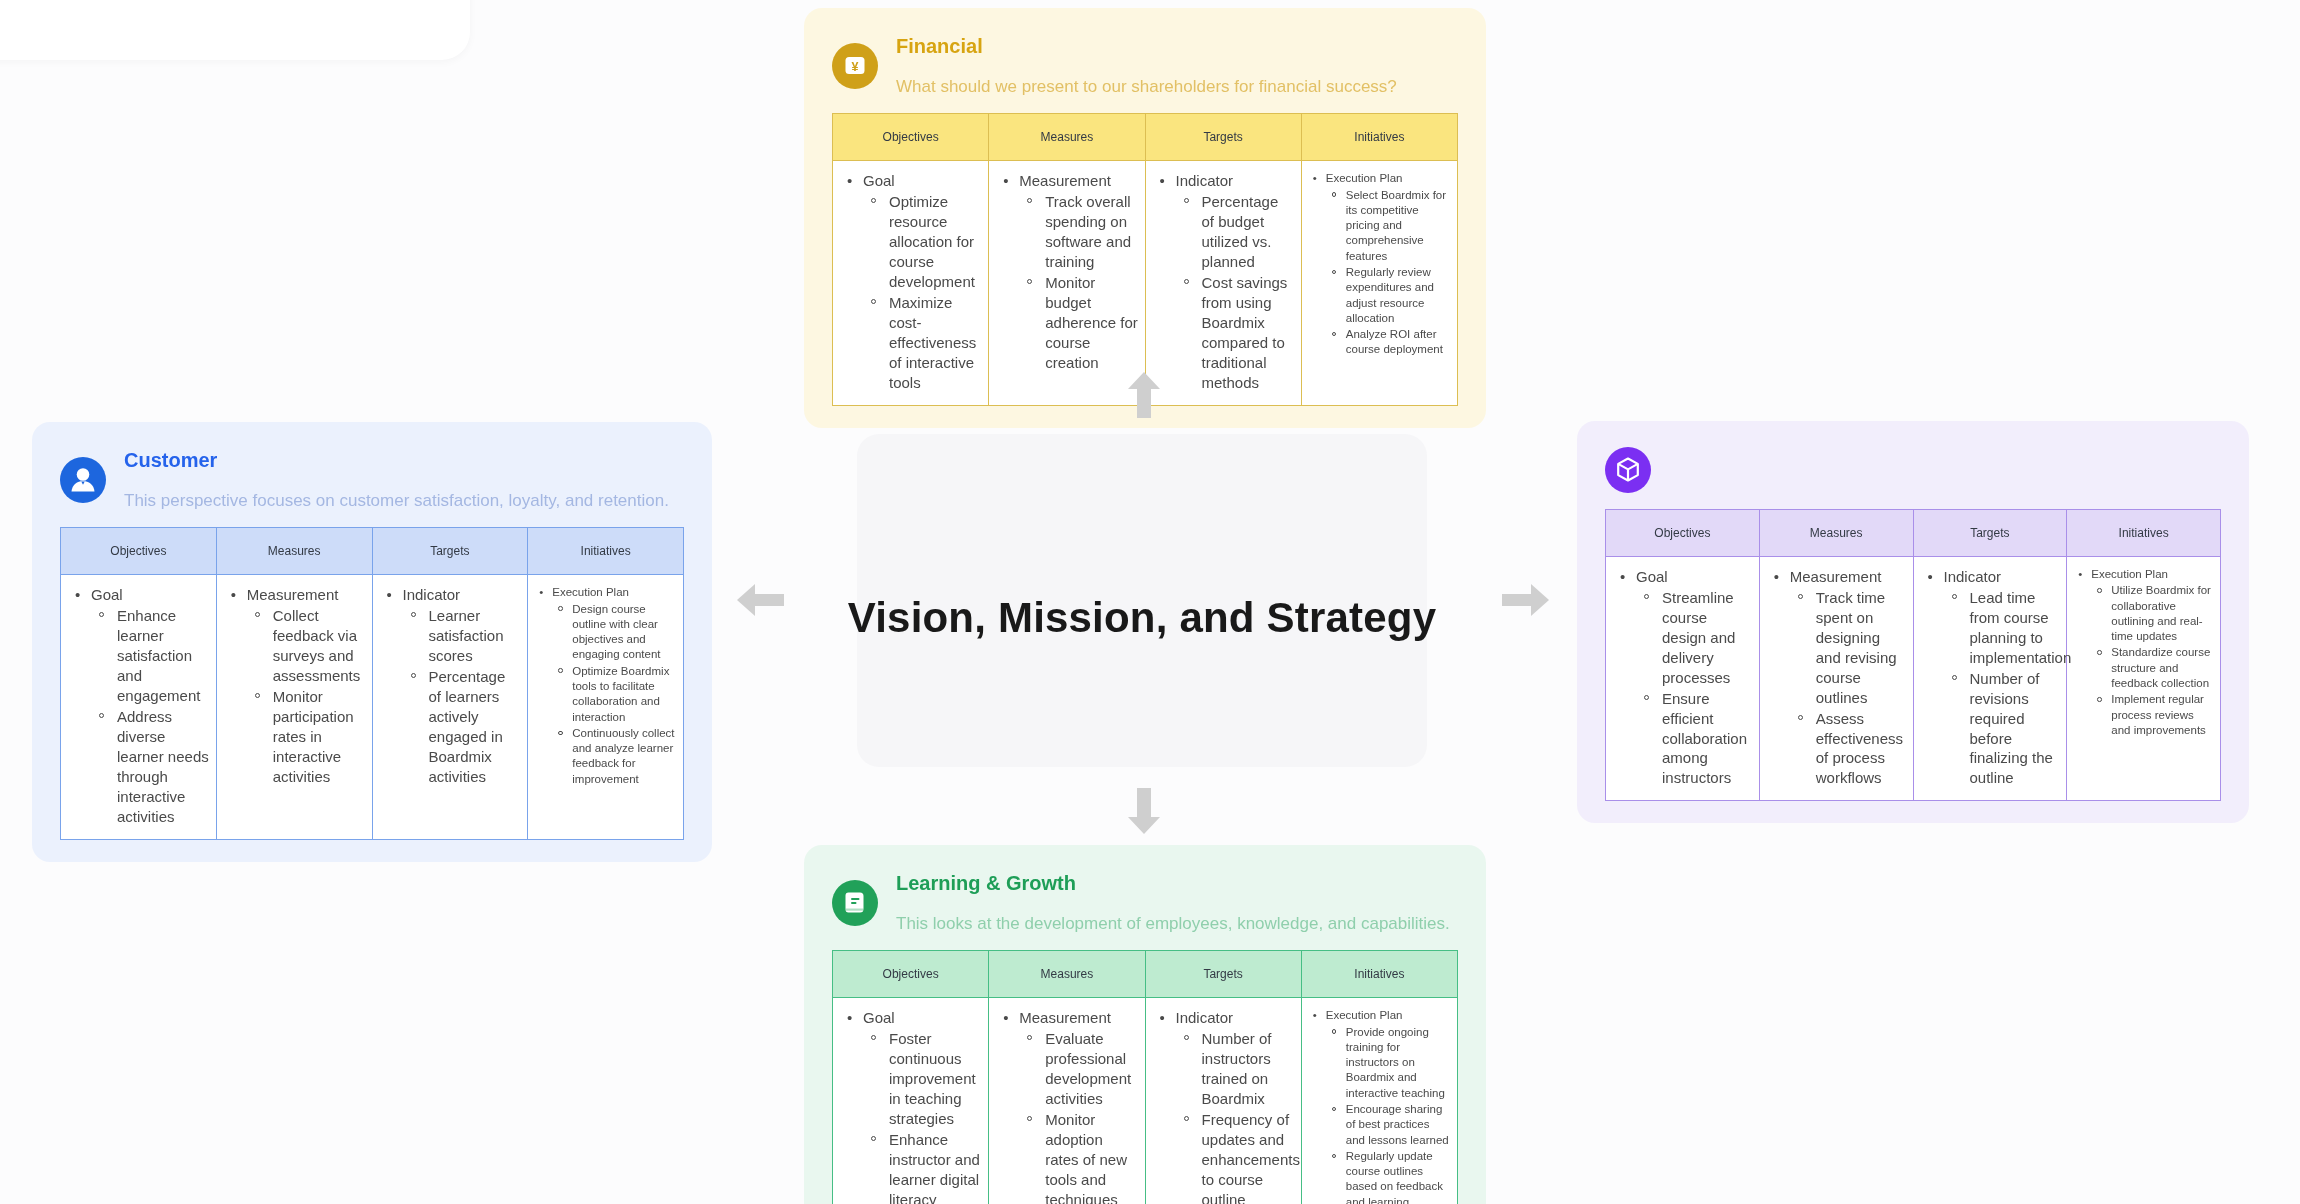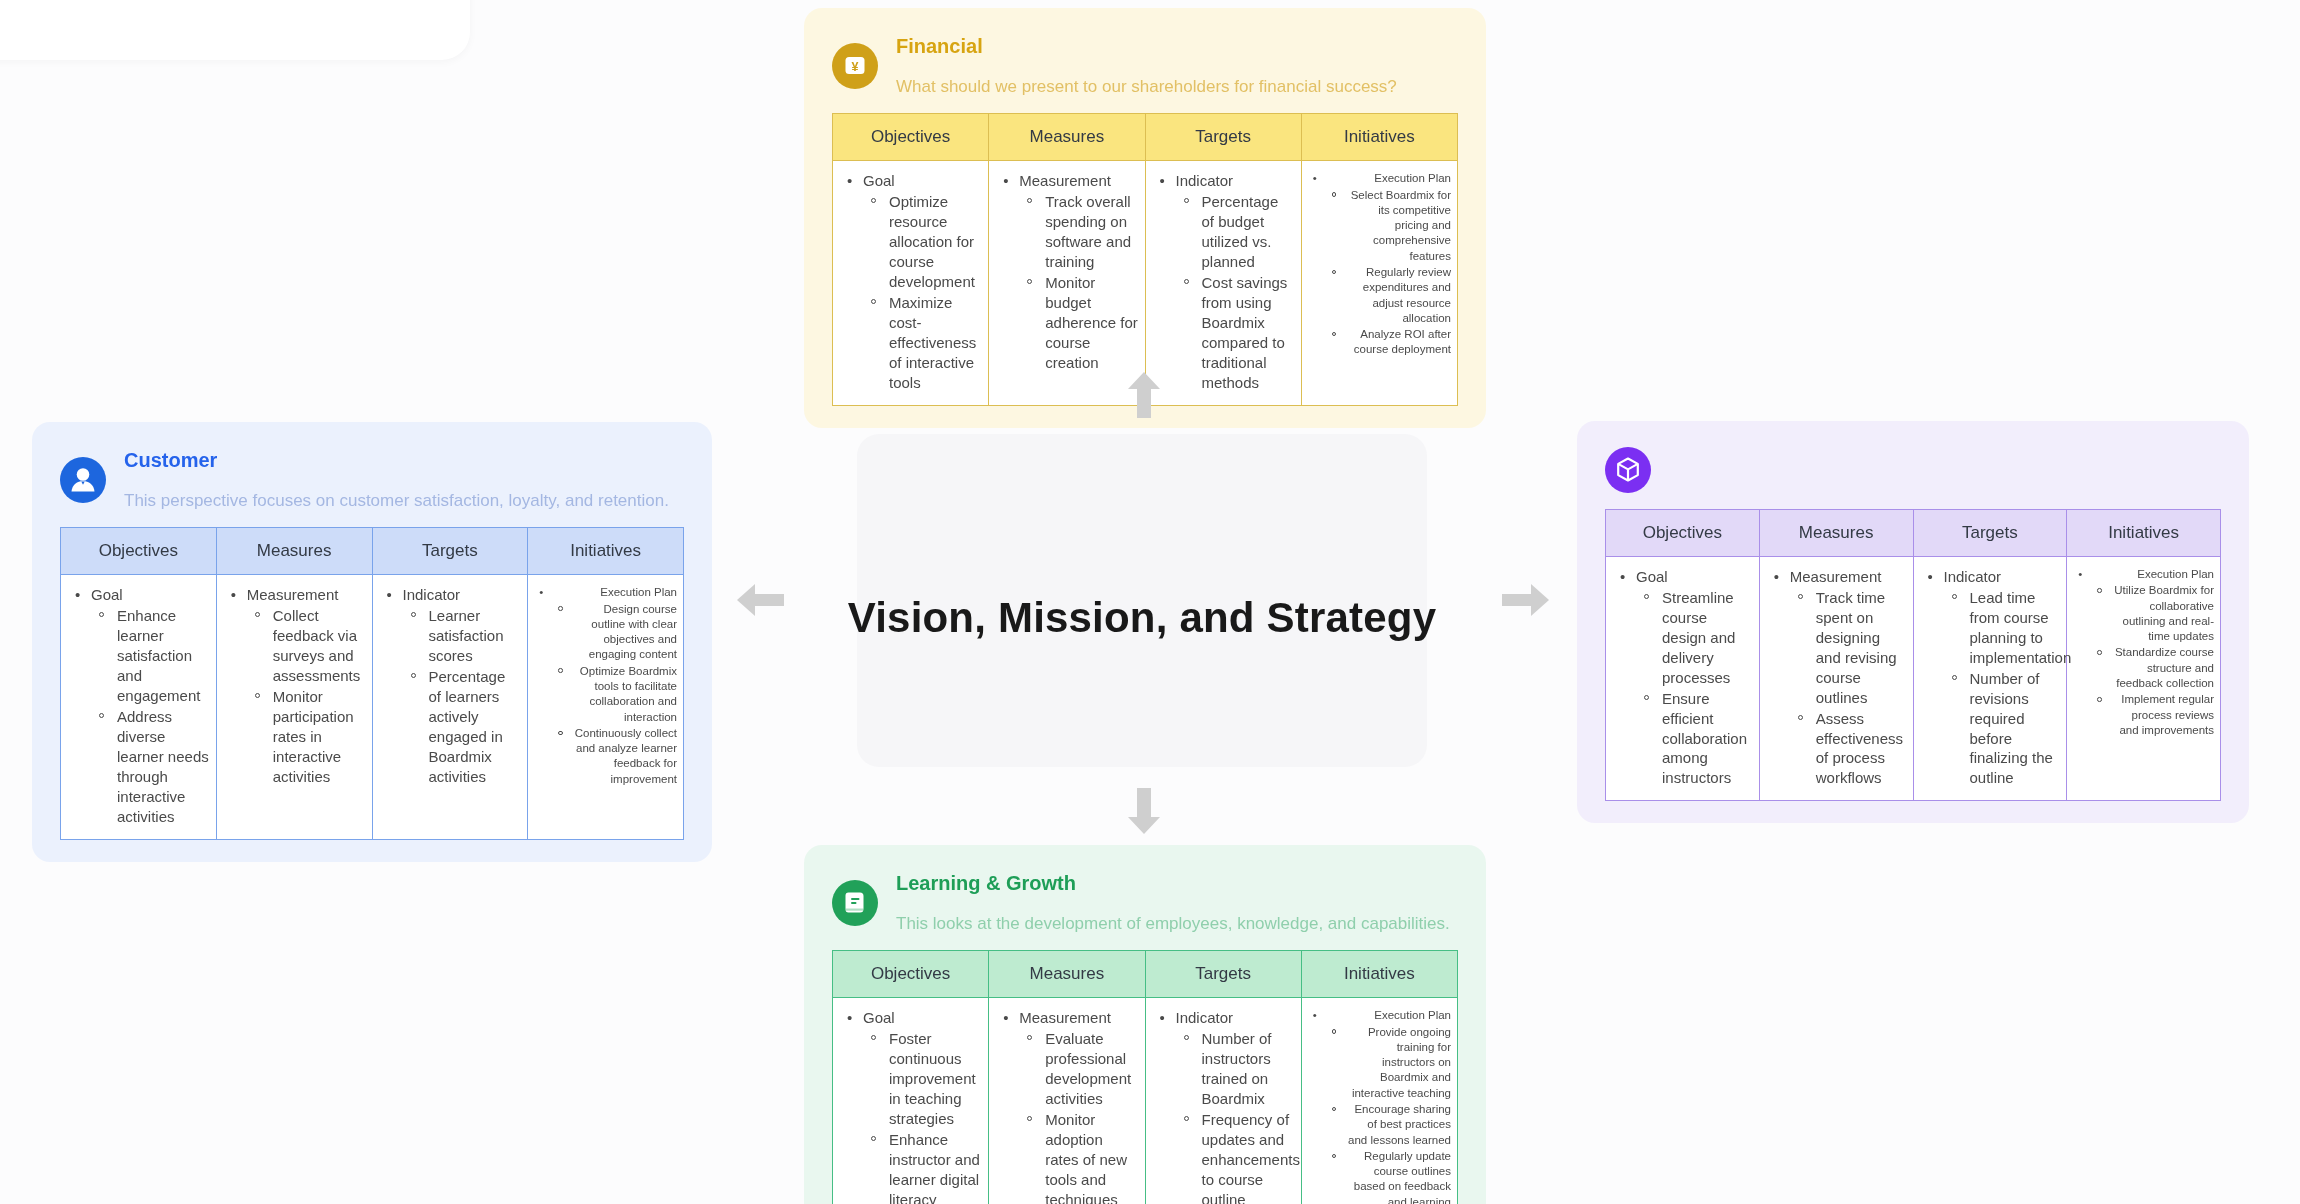--- a/index.html
+++ b/index.html
@@ -21,36 +21,36 @@
   .badge svg { display:block; width:46px; height:46px; }
   .head-text { min-width:0; }
   .p-title { font-size:20px; font-weight:700; color:var(--title); line-height:1.2; }
   .p-subtitle { font-size:17px; color:var(--sub); margin-top:18px; line-height:1.25; }
   table.grid {
     width:100%; border-collapse:collapse; table-layout:fixed; margin-top:16px;
     background:#fff;
   }
   table.grid th {
     height:44px; border:1.5px solid var(--bd); background:var(--hbg);
-    font-size:17px; font-weight:500; color:#333A45; text-align:center;
+    font-size:12px; font-weight:500; color:#333A45; text-align:center;
   }
   table.grid td { border:1.5px solid var(--bd); background:#fff; vertical-align:top; padding:0; }
   
   .cell-list { list-style:none; margin:0; padding:10px 6px 12px 6px; color:#4A4A4A; }
   .cell-list ul { list-style:none; margin:0; padding:0; }
   .cell-list > li { position:relative; padding-left:24px; }
   .cell-list > li::before { content:"\2022"; position:absolute; left:8px; top:0; }
   .cell-list > li > ul > li { position:relative; padding-left:26px; margin-top:1px; }
   .cell-list > li > ul > li::before {
     content:""; position:absolute; left:8px; top:0.42em;
     width:5px; height:5px; border:1.4px solid #4A4A4A; border-radius:50%; box-sizing:border-box;
   }
   .cell-list.lg { font-size:15px; line-height:1.33; }
   .cell-list.sm { font-size:11.5px; line-height:1.33; }
-  .cell-list.sm > li { padding-left:18px;text-align:right; }
+  .cell-list.sm > li { padding-left:18px; }
   .cell-list.sm > li::before { left:5px; }
   .cell-list.sm > li > ul > li { padding-left:20px; }
   .cell-list.sm > li > ul > li::before { left:6px; width:4.5px; height:4.5px; border-width:1.1px; }
   
   .center-box {
     position:absolute; left:857px; top:434px; width:570px; height:333px;
     background:#F6F6F8; border-radius:22px;
     display:flex; align-items:center; justify-content:center;
   }
   .center-box .center-label {

